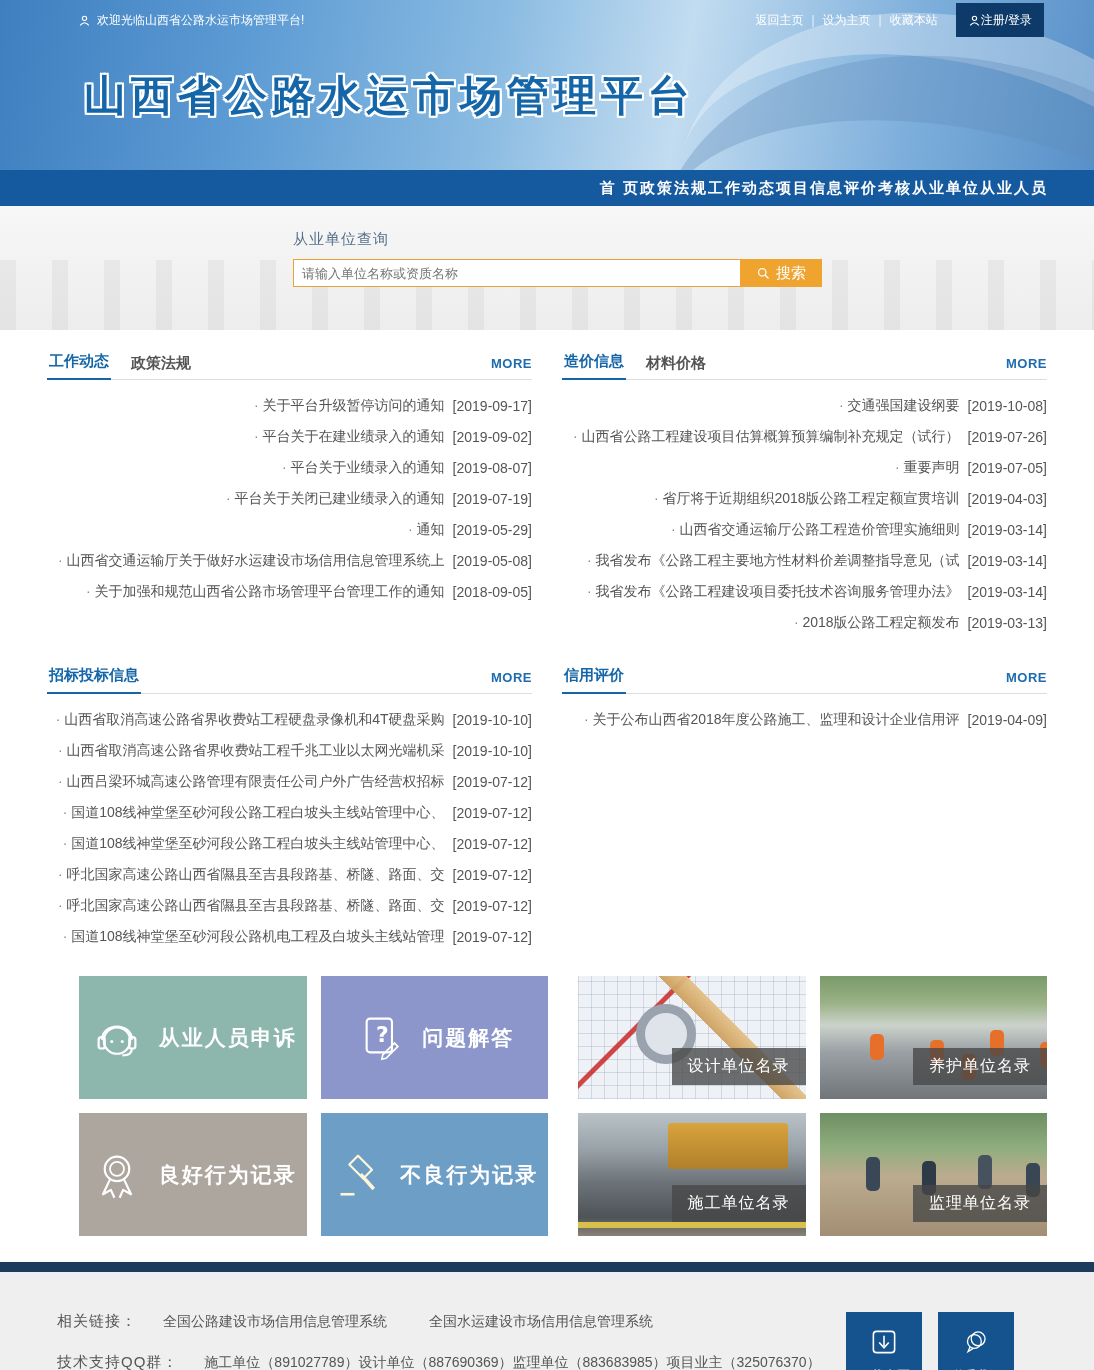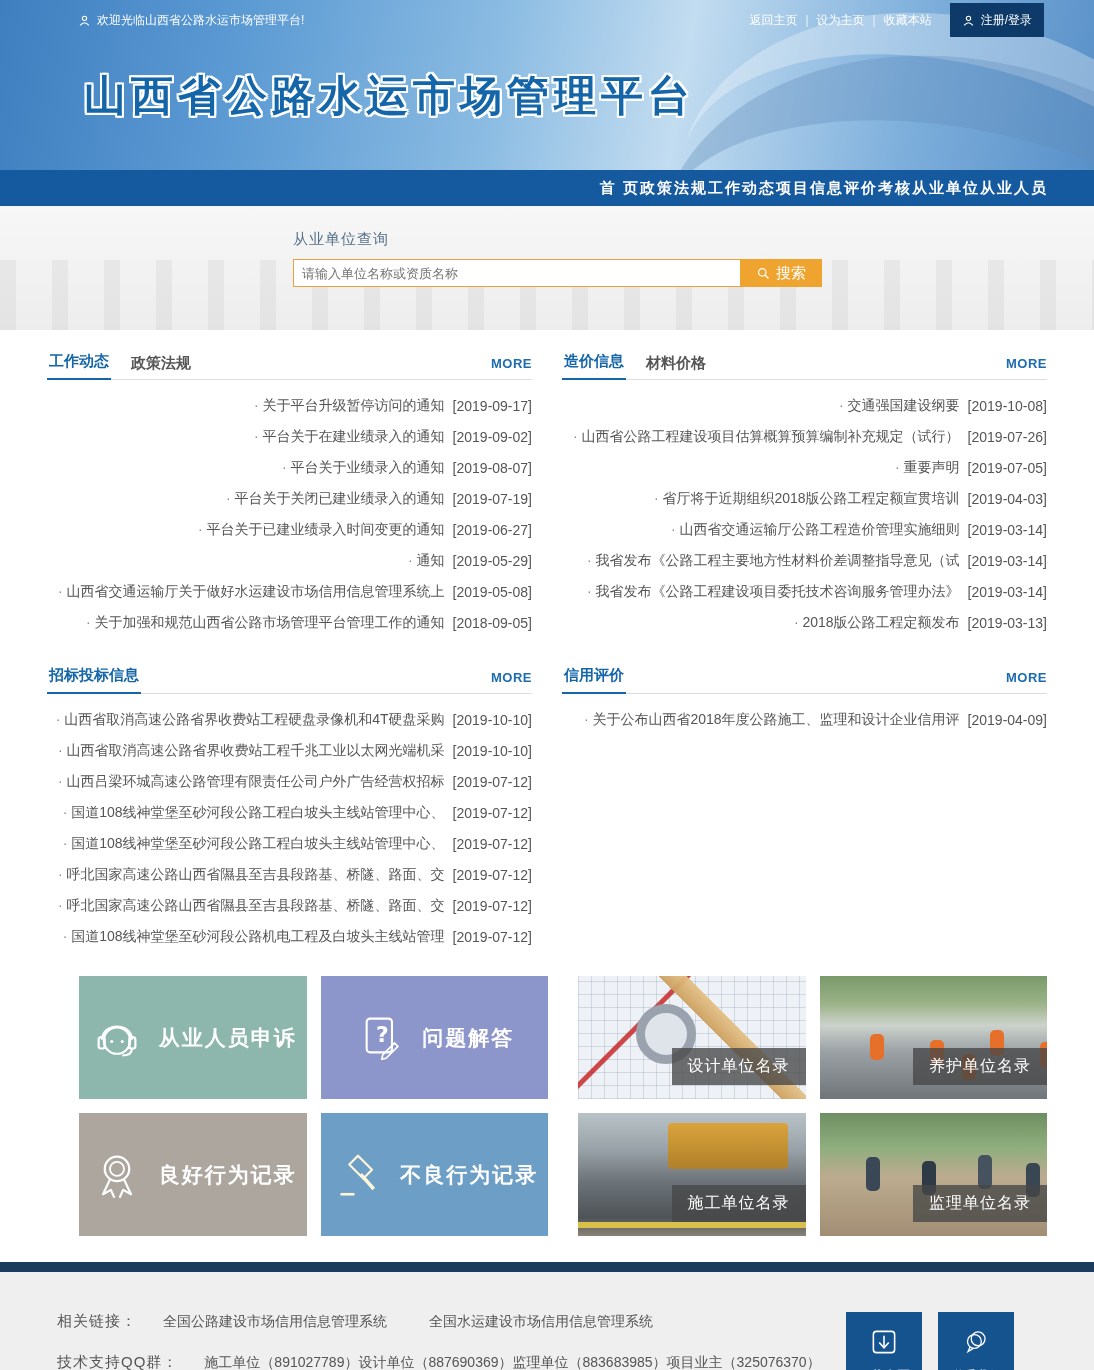--- a/index.html
+++ b/index.html
@@ -34,21 +34,21 @@
     position:absolute; top:0; left:0; right:0; height:40px;
     display:flex; align-items:center; justify-content:space-between;
     padding:0 50px 0 78px; font-size:12px; color:#fff; z-index:5;
   }
   .topbar-left { display:flex; align-items:center; gap:6px; }
   .topbar-right { display:flex; align-items:center; gap:8px; height:100%; }
   .toplink { color:#fff; text-decoration:none; cursor:pointer; }
   .topdiv { color:#e8f2fb; }
   .login-box {
     background:#0d3a68; color:#fff; height:34px; margin-left:10px;
-    display:flex; align-items:center; gap:6px; padding:0 12px; cursor:pointer;
+    display:flex; align-items:center; padding:0 12px; cursor:pointer;
   }
   .banner-title {
     position:relative; z-index:3; margin:68px 0 0 84px;
     font-size:42px; font-weight:bold; color:#1566a8; letter-spacing:5px;
     text-shadow: -2px -2px 0 #fff, 2px -2px 0 #fff, -2px 2px 0 #fff, 2px 2px 0 #fff,
                  0 -2px 0 #fff, 0 2px 0 #fff, -2px 0 0 #fff, 2px 0 0 #fff;
   }
 
   
   .nav {
@@ -256,24 +256,20 @@
             <a class="nt">平台关于在建业绩录入的通知</a>
             <span class="nd">[2019-09-02]</span>
           </li>
         <li>
             <a class="nt">平台关于业绩录入的通知</a>
             <span class="nd">[2019-08-07]</span>
           </li>
         <li>
             <a class="nt">平台关于关闭已建业绩录入的通知</a>
             <span class="nd">[2019-07-19]</span>
-          </li>
-        <li>
-            <a class="nt">平台关于已建业绩录入时间变更的通知</a>
-            <span class="nd">[2019-06-27]</span>
           </li>
         <li>
             <a class="nt">通知</a>
             <span class="nd">[2019-05-29]</span>
           </li>
         <li>
             <a class="nt">山西省交通运输厅关于做好水运建设市场信用信息管理系统上</a>
             <span class="nd">[2019-05-08]</span>
           </li>
         <li>

